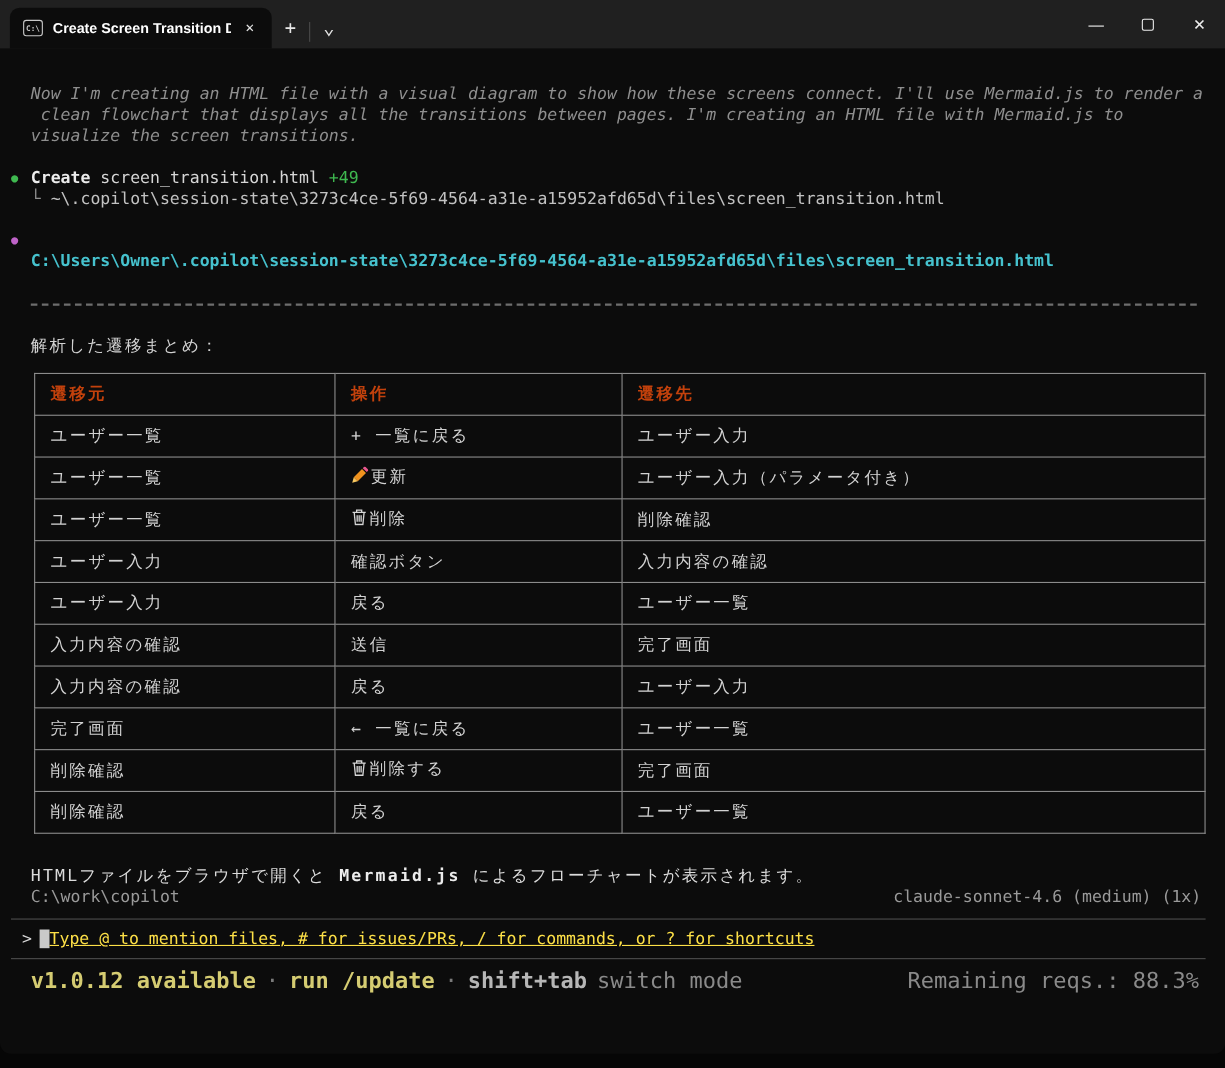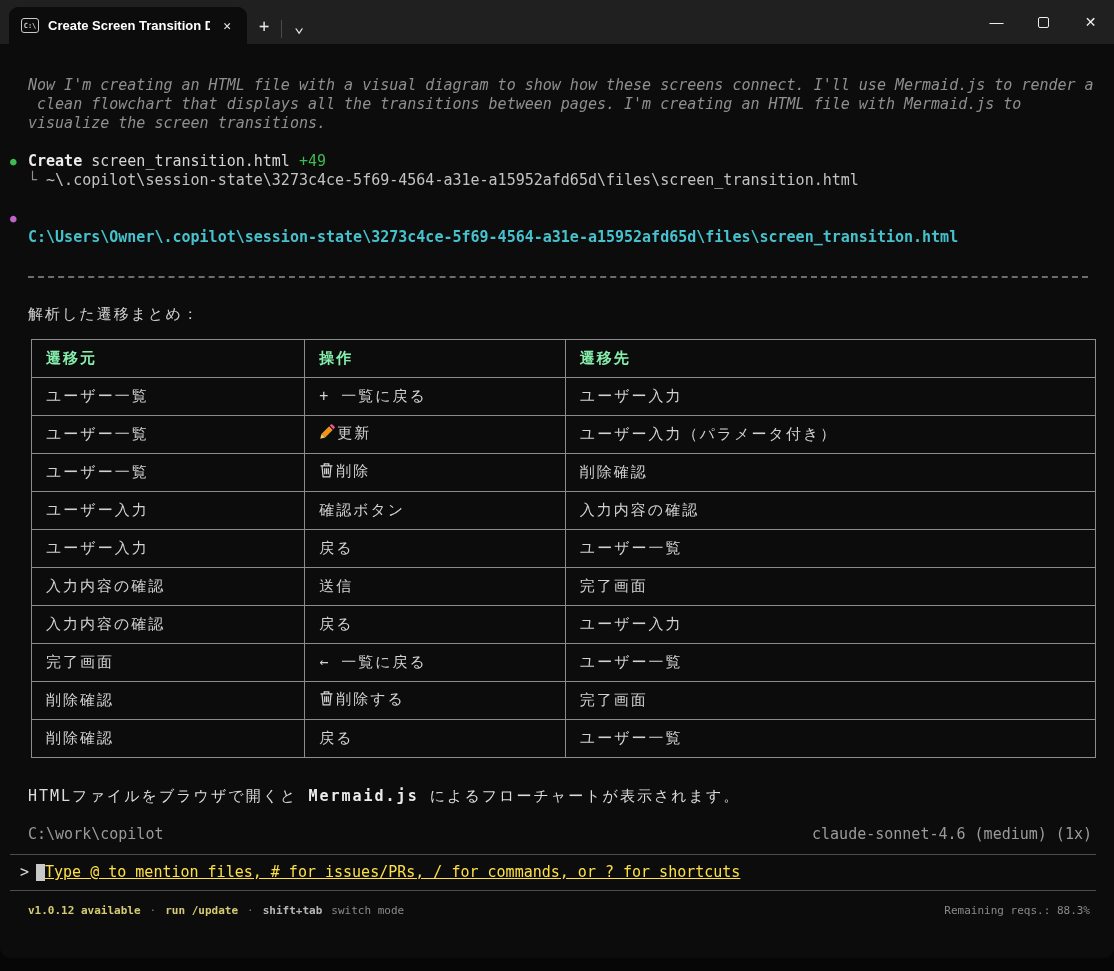--- a/index.html
+++ b/index.html
@@ -74,47 +74,47 @@
 
   
   table.transitions {
     border-collapse: collapse; margin: 15px 0 0 21px;
     font-size: 15px; color: #d2d2d2;
   }
   table.transitions th, table.transitions td {
     border: 1px solid #8c8c8c; text-align: left; vertical-align: middle;
     padding: 0 14px; height: 38px; letter-spacing: 2px; white-space: nowrap;
   }
-  table.transitions th { font-weight: bold; color: #86efac; }
+  table.transitions th { font-weight: bold; color: #c2410c; }
   .col-from { width: 153px; }
   .col-op   { width: 146px; }
   .col-to   { width: 297px; }
   .op-icon { display: inline-block; vertical-align: -2px; margin-right: 2px; }
 
   .note-line { margin-top: 29px; padding-left: 18px; color: #dcdcdc; }
   .note-bold { font-weight: bold; color: #ececec; }
 
   .cwd-row {
-    margin-top: 19px; padding: 0 4px 0 18px; display: flex;
+    padding: 0 4px 0 18px; display: flex;
     justify-content: space-between; color: #9a9a9a;
   }
 
   
   .inputbox {
     margin-top: 10px; border-top: 1px solid #4d4d4d; border-bottom: 1px solid #4d4d4d;
     padding: 8px 10px; display: flex; align-items: center;
   }
   .prompt-char { color: #d8d8d8; margin-right: 7px; }
   .cursor-block { width: 9px; height: 17px; background: #c9c9c9; flex: none; }
   .placeholder-text { color: #fde047; text-decoration: underline; }
 
   
   .statusbar {
     display: flex; justify-content: space-between; align-items: flex-end;
-    padding: 10px 6px 0 18px; font-size: 11px;
+    padding: 10px 6px 0 18px; font-size: 20px;
   }
   .status-left { display: flex; gap: 9px; align-items: center; }
   .yellow-bold { color: #d5cc72; font-weight: bold; }
   .sep-dot { color: #7a7a7a; }
   .key-bold { color: #b6b6b6; font-weight: bold; }
   .dim { color: #8a8a8a; }
 </style>
 </head>
 <body>
 

